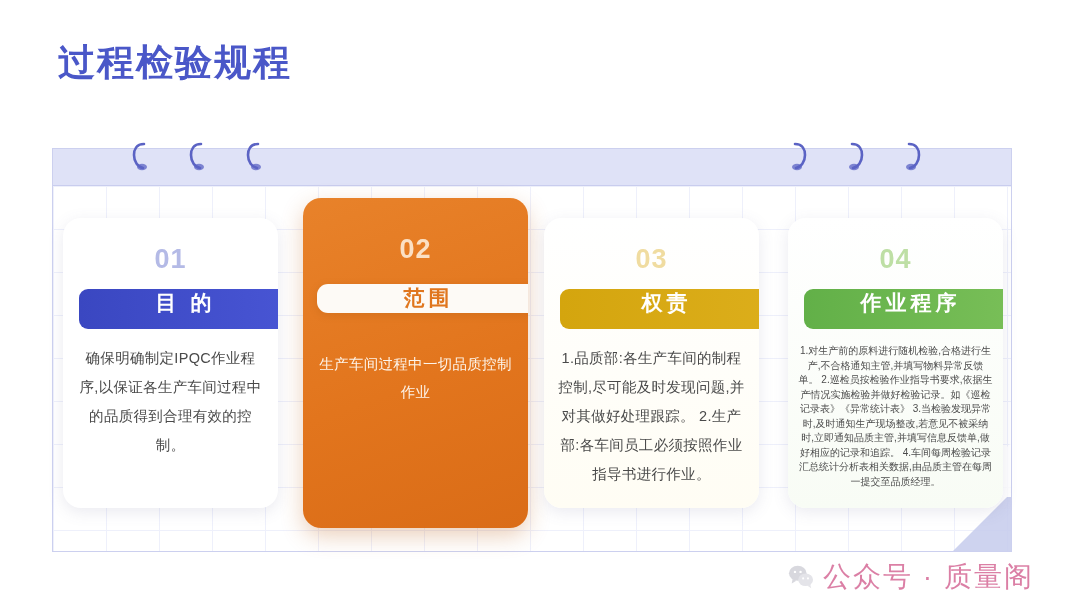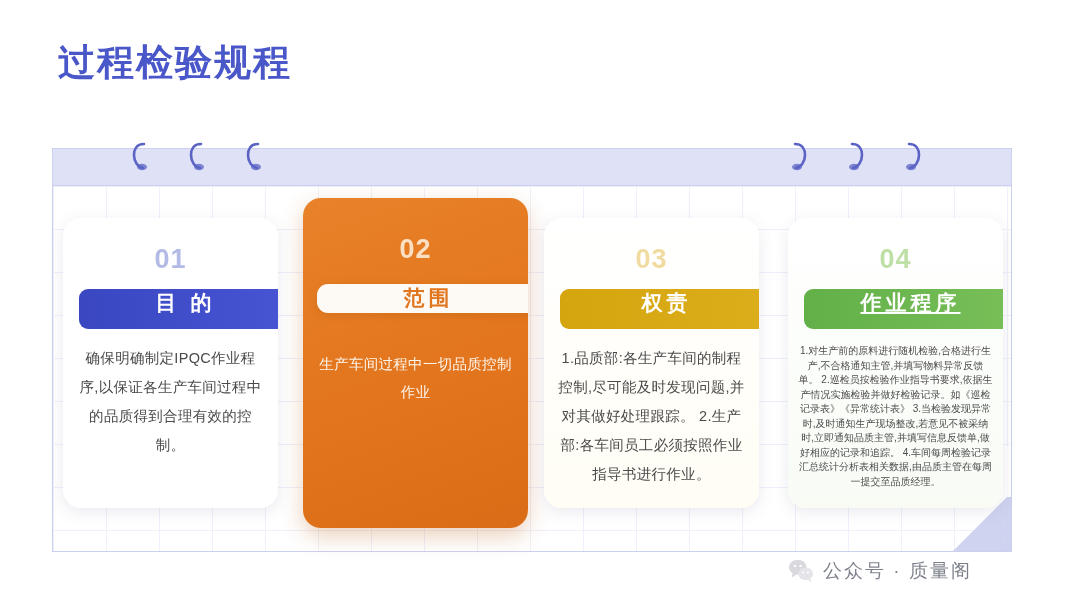--- a/index.html
+++ b/index.html
@@ -201,36 +201,36 @@
 
   #card-1 .card-num { color: #b4bae6; }
   #card-1 .banner { background: linear-gradient(90deg, #3a47c1 0%, #4855d4 100%); color: #ffffff; }
 
   #card-3 { background: linear-gradient(180deg, #ffffff 0%, #fffdf4 100%); }
   #card-3 .card-num { color: #f0dca0; }
   #card-3 .banner { background: linear-gradient(90deg, #d4a50e 0%, #dcae1b 100%); color: #ffffff; }
 
   #card-4 { background: linear-gradient(180deg, #ffffff 0%, #f8fcf5 100%); }
   #card-4 .card-num { color: #bedfa5; }
-  #card-4 .banner { background: linear-gradient(90deg, #62b048 0%, #79bf58 100%); color: #ffffff; text-decoration: underline; }
+  #card-4 .banner { background: linear-gradient(90deg, #62b048 0%, #79bf58 100%); color: #ffffff; }
 
   
   .watermark {
     position: absolute;
     left: 788px;
     top: 558px;
     display: flex;
     align-items: center;
     gap: 9px;
     opacity: .55;
   }
   .wechat-icon { width: 26px; height: 26px; display: block; }
   .watermark-text {
-    font-size: 19px;
-    color: #0f172a;
+    font-size: 28px;
+    color: #be185d;
     letter-spacing: 2px;
     white-space: nowrap;
   }
 </style>
 </head>
 <body>
 
 <div class="page-title">过程检验规程</div>
 
 <div class="notebook">

